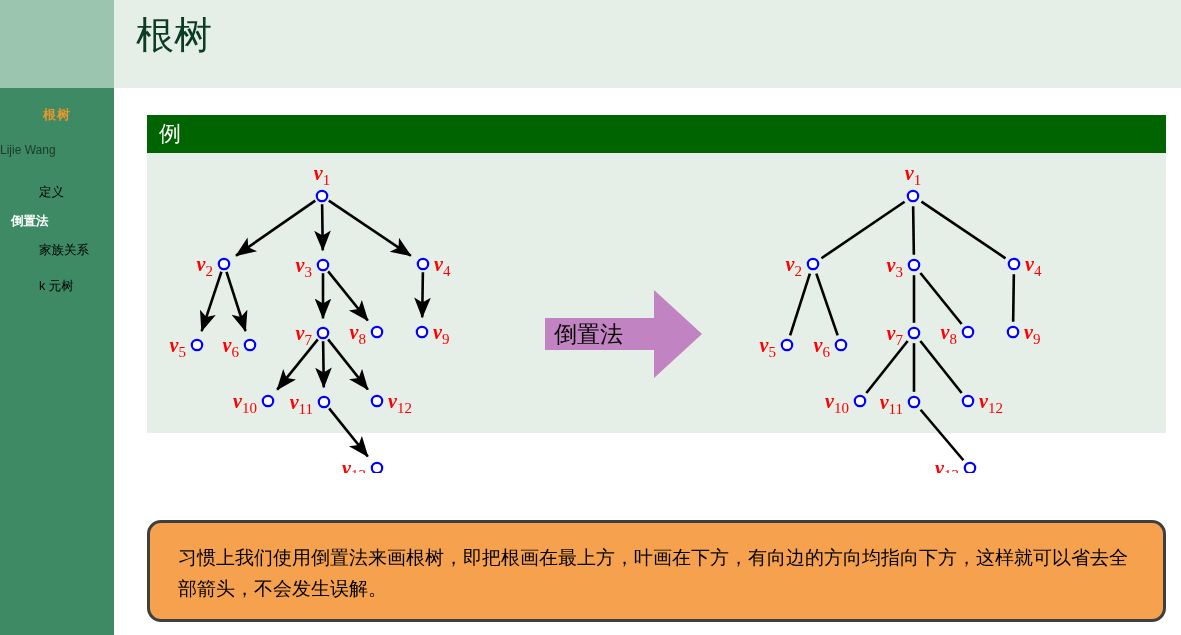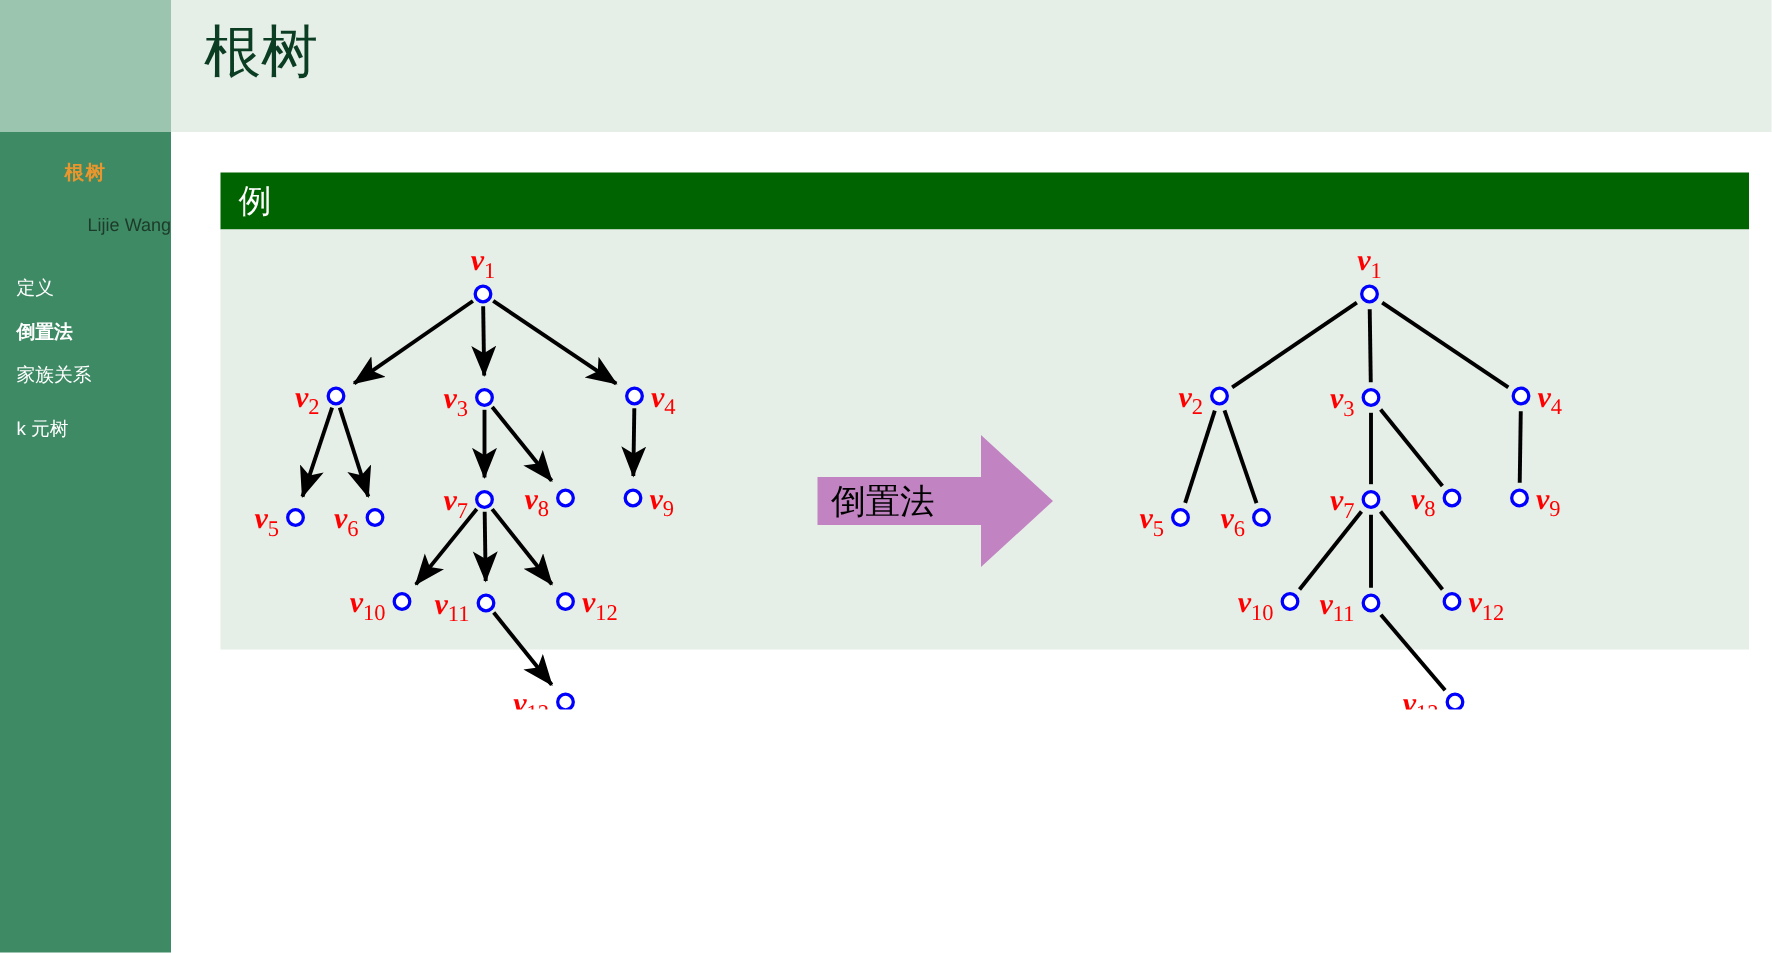--- a/index.html
+++ b/index.html
@@ -21,30 +21,30 @@
   }
   #sidebar-title{
     position:absolute;left:0;top:107px;width:114px;
     text-align:center;
     font-size:13px;font-weight:bold;color:#e8962d;
     letter-spacing:1px;
     line-height:16px;
   }
   #sidebar-author{
     position:absolute;left:0;top:142px;width:114px;
-    text-align:right;
+    text-align:left;
     font-size:12px;color:#1d3a2a;
     line-height:16px;
   }
   .nav-item{
     position:absolute;left:11px;width:103px;
     font-size:12.5px;line-height:16px;
     white-space:nowrap;
   }
-  .nav-item.dim{color:#ffffff;}
+  .nav-item.dim{color:#000000;margin-left:28px;}
   .nav-item.active{color:#ffffff;font-weight:bold;}
 
   
   #header{
     position:absolute;left:114px;top:0;width:1067px;height:88px;
     background:#e6eee8;
   }
   #header-title{
     position:absolute;left:22px;top:10px;
     font-size:38px;color:#0b3d22;
@@ -198,14 +198,17 @@
           </g>
 
         <g>
           <path id="badge-shape" d="M543,325 L652,325 L652,297 L700,341 L652,385 L652,357 L543,357 Z" fill="#c183c1"></path>
           <text id="badge-text" x="552" y="349" font-family="&quot;Liberation Sans&quot;,sans-serif" font-size="23" fill="#000000">倒置法</text>
         </g>
       </svg>
     </div>
   </div>
 
+  <div id="alertbox">
+    <div id="alert-text">习惯上我们使用倒置法来画根树，即把根画在最上方，叶画在下方，有向边的方向均指向下方，这样就可以省去全部箭头，不会发生误解。</div>
+  </div>
 
 </div>
 
 </body></html>

